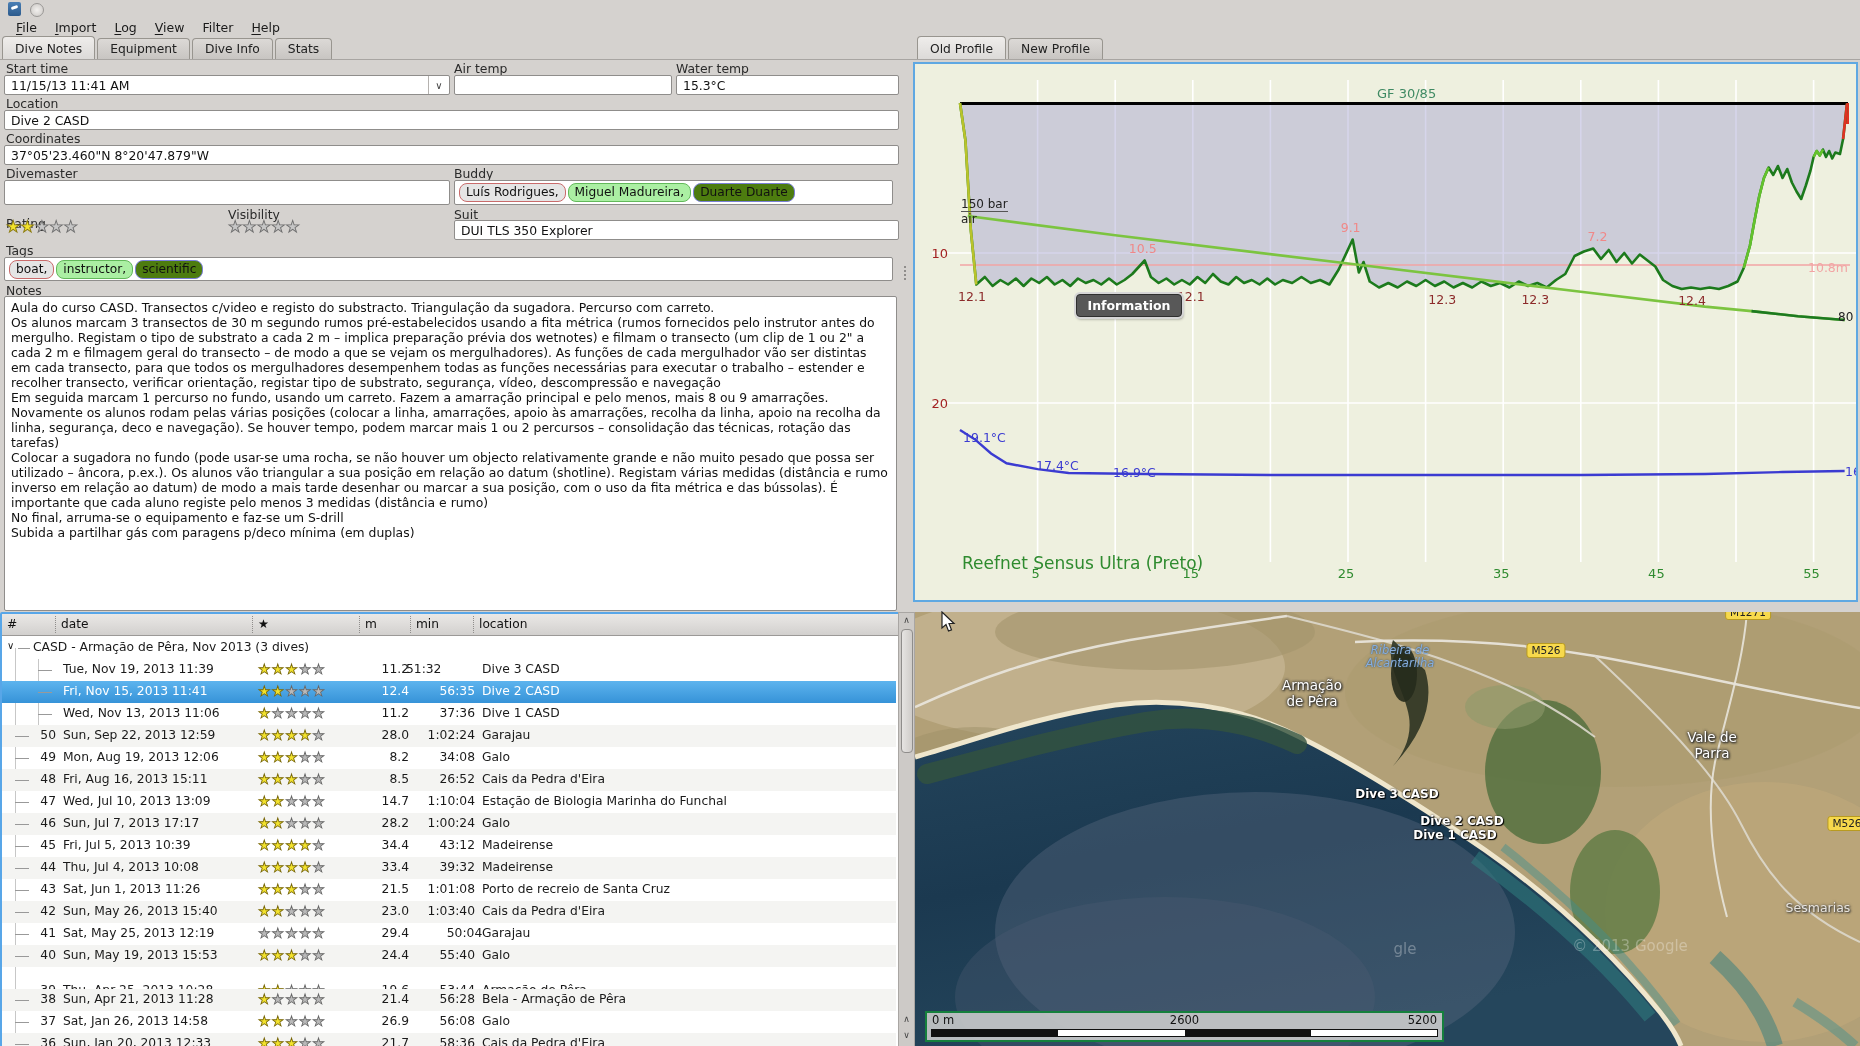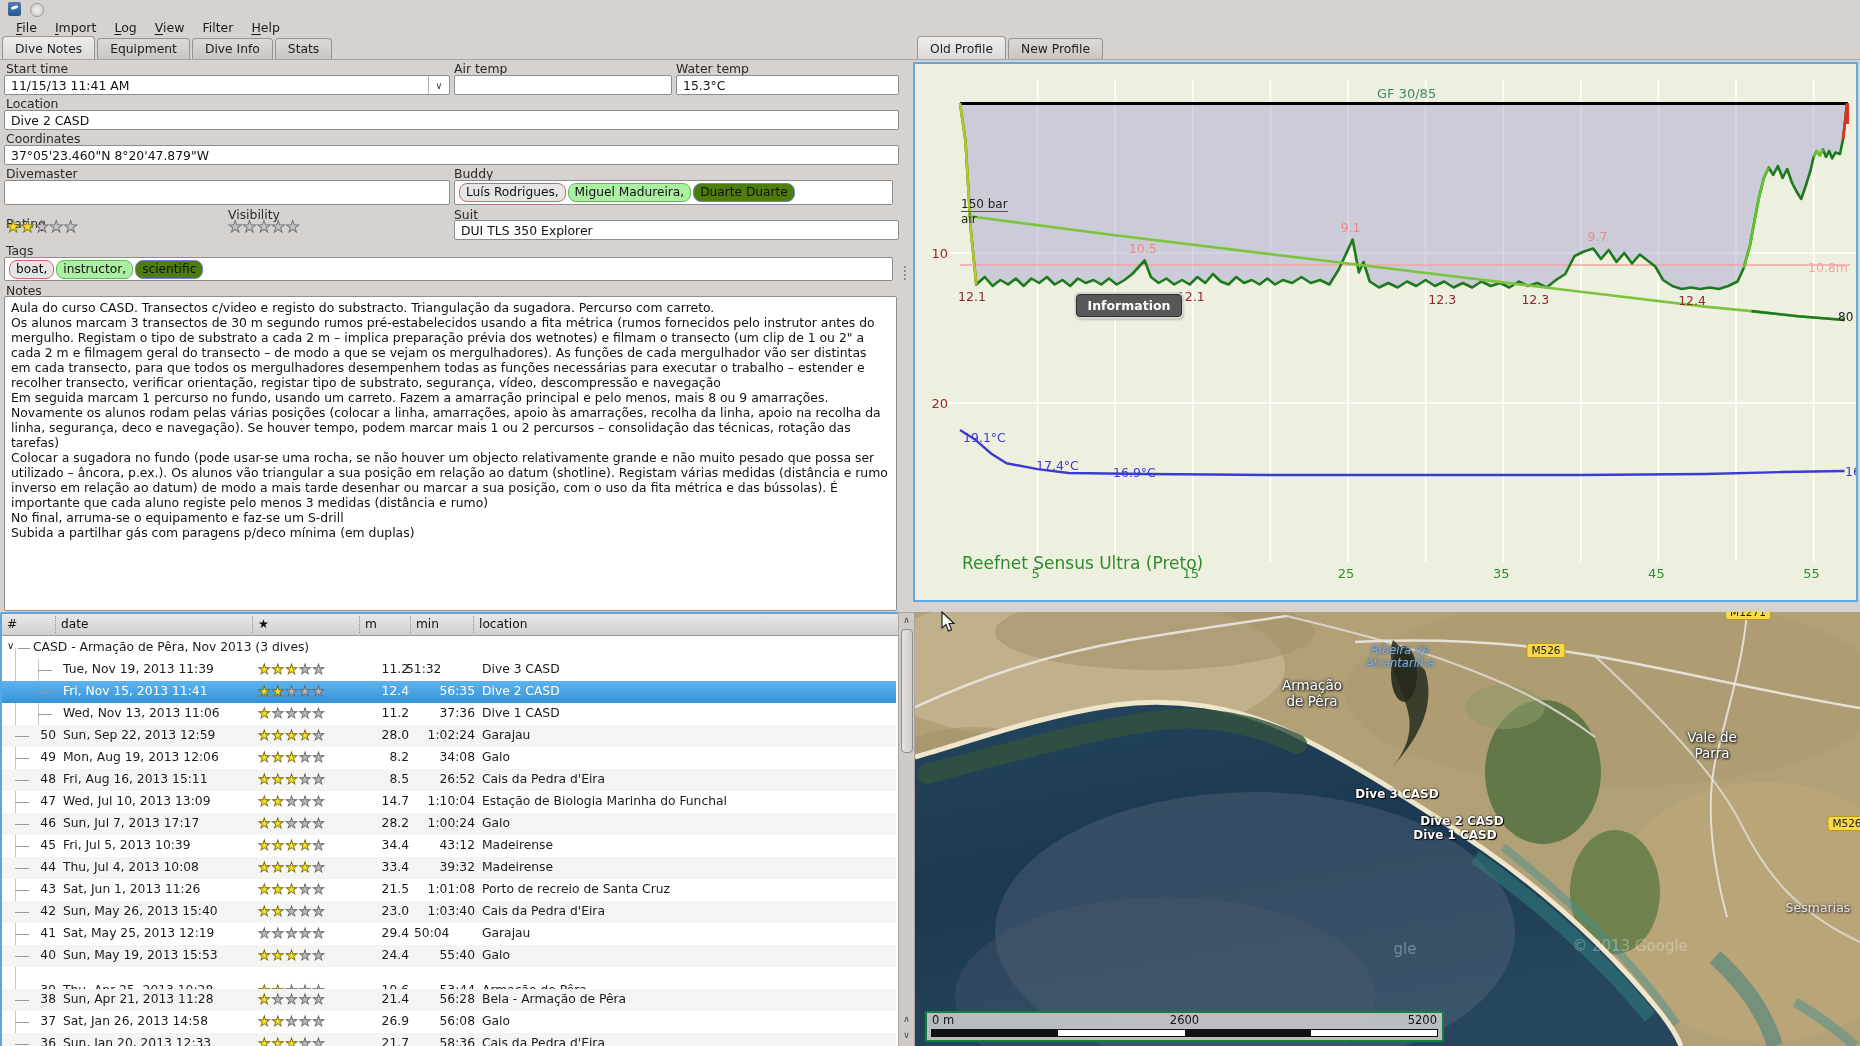--- a/index.html
+++ b/index.html
@@ -299,21 +299,21 @@
           <span class="dl-cell" style="left: 352px; width: 55px; text-align: right;">23.0</span>
           <span class="dl-cell" style="left: 404px; width: 69px; text-align: right;">1:03:40</span>
           <span class="dl-cell" style="left: 480px;">Cais da Pedra d'Eira</span>
         </div>
         <div class="dl-row" style="top: 309px;">
           <span class="treedash" style="left: 13px; width: 14px;"></span>
           <span class="dl-cell" style="left: 20px; width: 34px; text-align: right;">41</span>
           <span class="dl-cell" style="left: 61px;">Sat, May 25, 2013 12:19</span>
           <span class="dl-cell dl-stars" style="left: 256px;"><span class="st-empty">★</span><span class="st-empty">★</span><span class="st-empty">★</span><span class="st-empty">★</span><span class="st-empty">★</span></span>
           <span class="dl-cell" style="left: 352px; width: 55px; text-align: right;">29.4</span>
-          <span class="dl-cell" style="left: 412px; width: 69px; text-align: left;">50:04</span>
+          <span class="dl-cell" style="left: 428px; width: 69px; text-align: center;">50:04</span>
           <span class="dl-cell" style="left: 480px;">Garajau</span>
         </div>
         <div class="dl-row alt" style="top: 331px;">
           <span class="treedash" style="left: 13px; width: 14px;"></span>
           <span class="dl-cell" style="left: 20px; width: 34px; text-align: right;">40</span>
           <span class="dl-cell" style="left: 61px;">Sun, May 19, 2013 15:53</span>
           <span class="dl-cell dl-stars" style="left: 256px;"><span class="st-fill">★</span><span class="st-fill">★</span><span class="st-fill">★</span><span class="st-empty">★</span><span class="st-empty">★</span></span>
           <span class="dl-cell" style="left: 352px; width: 55px; text-align: right;">24.4</span>
           <span class="dl-cell" style="left: 404px; width: 69px; text-align: right;">55:40</span>
           <span class="dl-cell" style="left: 480px;">Galo</span>
@@ -417,21 +417,21 @@
         <div class="ch-txt ch-xtick" style="left: 586.2px; top: 502px;">35</div>
         <div class="ch-txt ch-xtick" style="left: 741.4px; top: 502px;">45</div>
         <div class="ch-txt ch-xtick" style="left: 896.6px; top: 502px;">55</div>
         <div class="ch-txt ch-ann-dark" style="left: 56.968px; top: 224.5px;">12.1</div>
         <div class="ch-txt ch-ann-dark" style="left: 275.8px; top: 224.5px;">12.1</div>
         <div class="ch-txt ch-ann-dark" style="left: 527.224px; top: 227.5px;">12.3</div>
         <div class="ch-txt ch-ann-dark" style="left: 620.344px; top: 227.5px;">12.3</div>
         <div class="ch-txt ch-ann-dark" style="left: 777.096px; top: 229px;">12.4</div>
         <div class="ch-txt ch-ann-pink" style="left: 227.688px; top: 176.5px;">10.5</div>
         <div class="ch-txt ch-ann-pink" style="left: 435.656px; top: 155.5px;">9.1</div>
-        <div class="ch-txt ch-ann-pink" style="left: 682.424px; top: 164.5px;">9.7</div>
+        <div class="ch-txt ch-ann-pink" style="left: 682.424px; top: 164.5px;">7.2</div>
       </div>
     <div id="tooltip" style="left:161px;top:230px;">
       <span>Information</span>
     </div>
   </div>
 
   <div id="map" class="abs">
     <svg width="945" height="434" viewBox="0 0 945 434">
       <defs>
         <linearGradient id="seaGrad" x1="0" y1="0" x2="0.4" y2="1">

